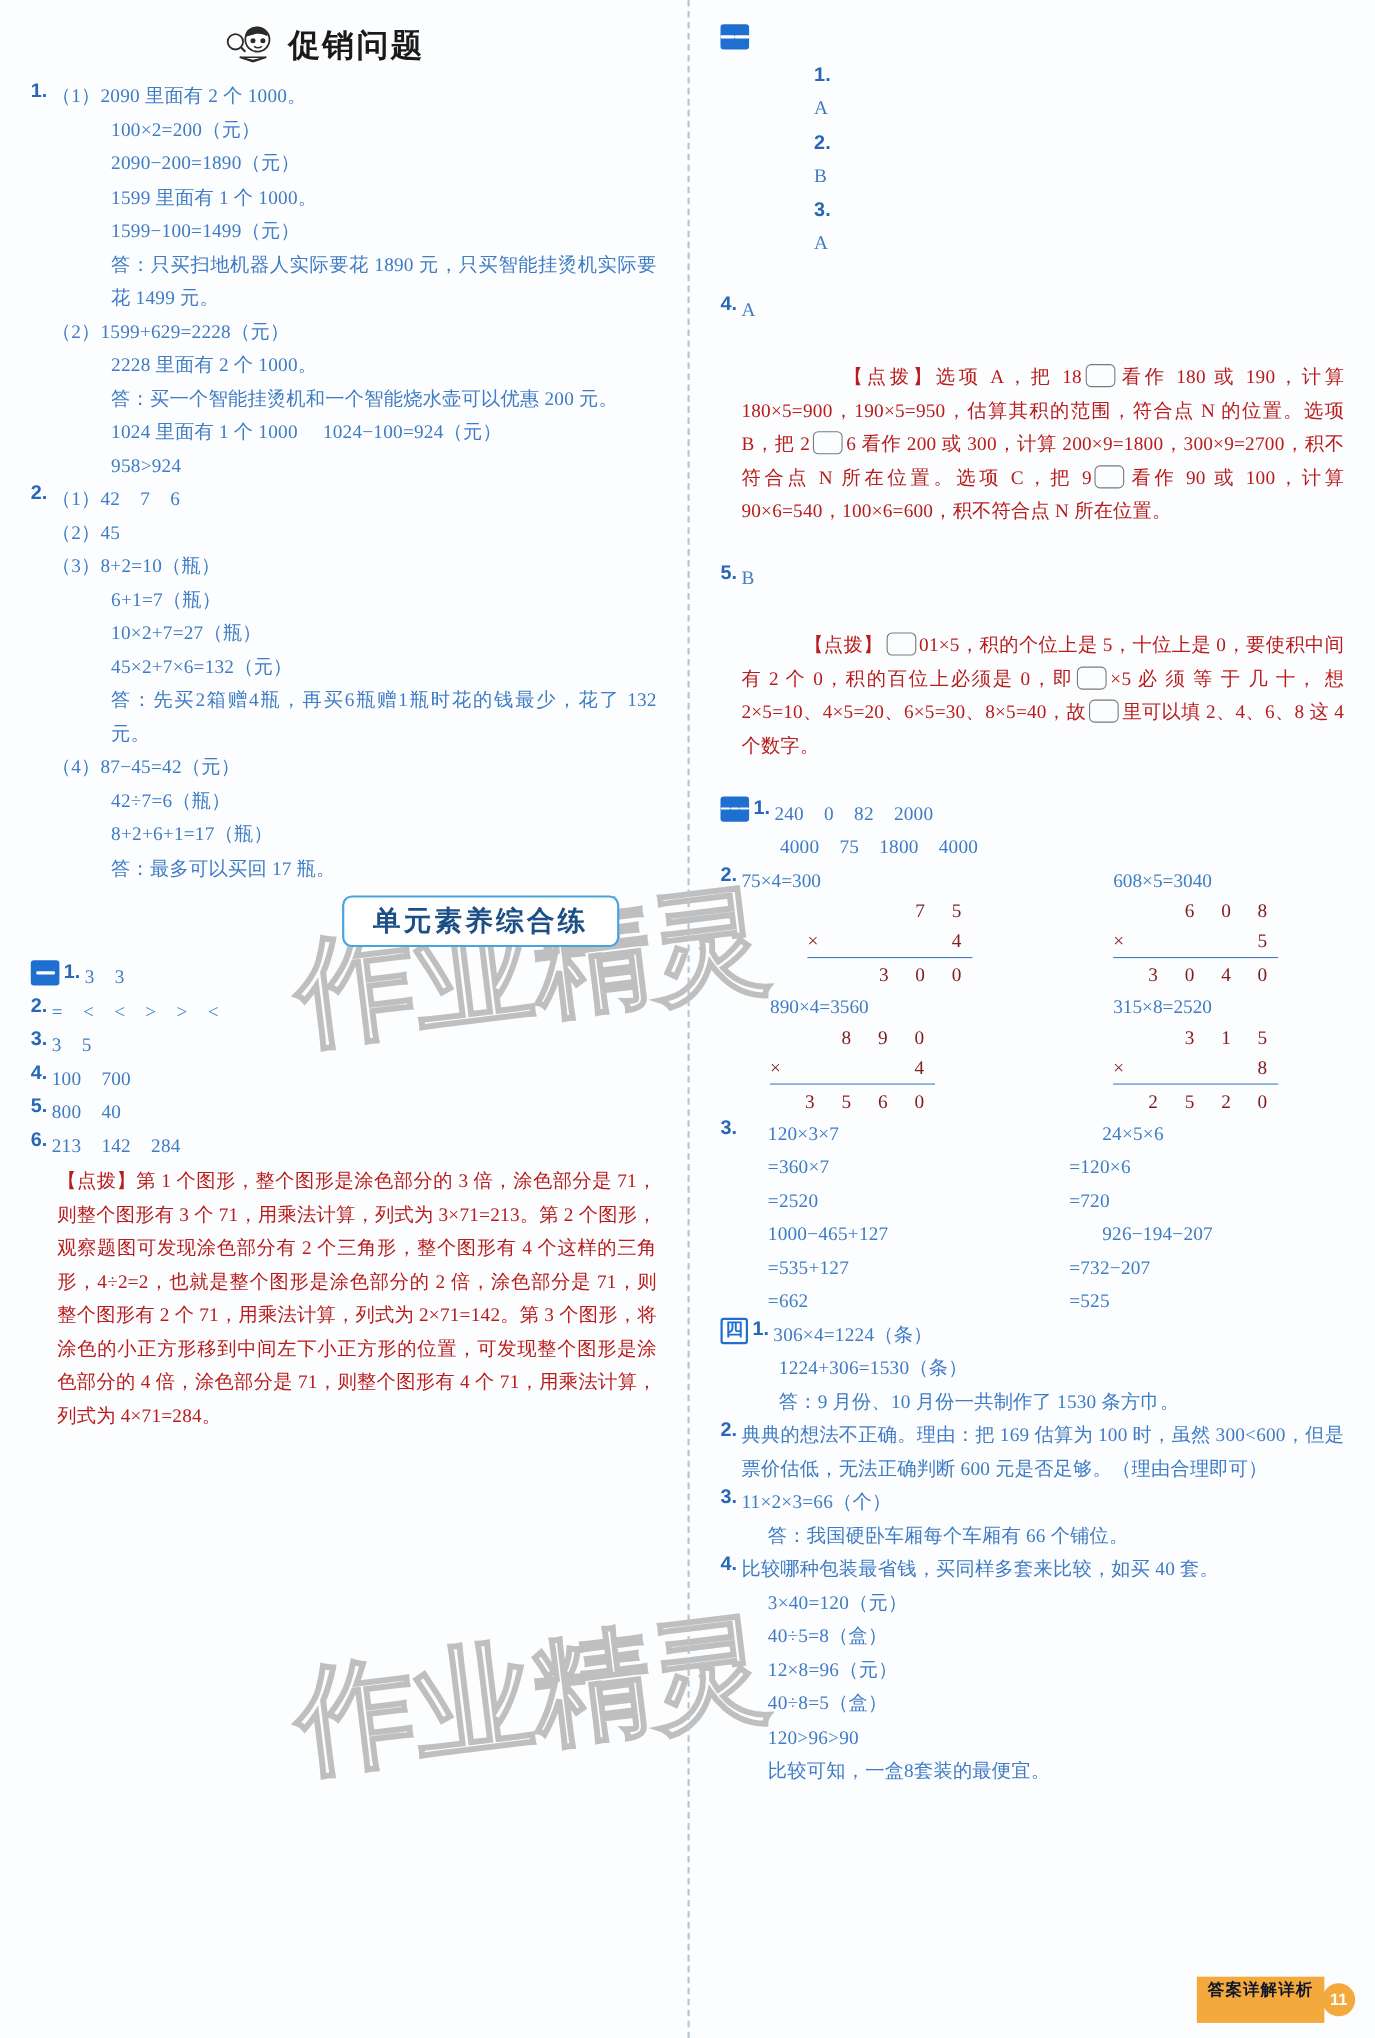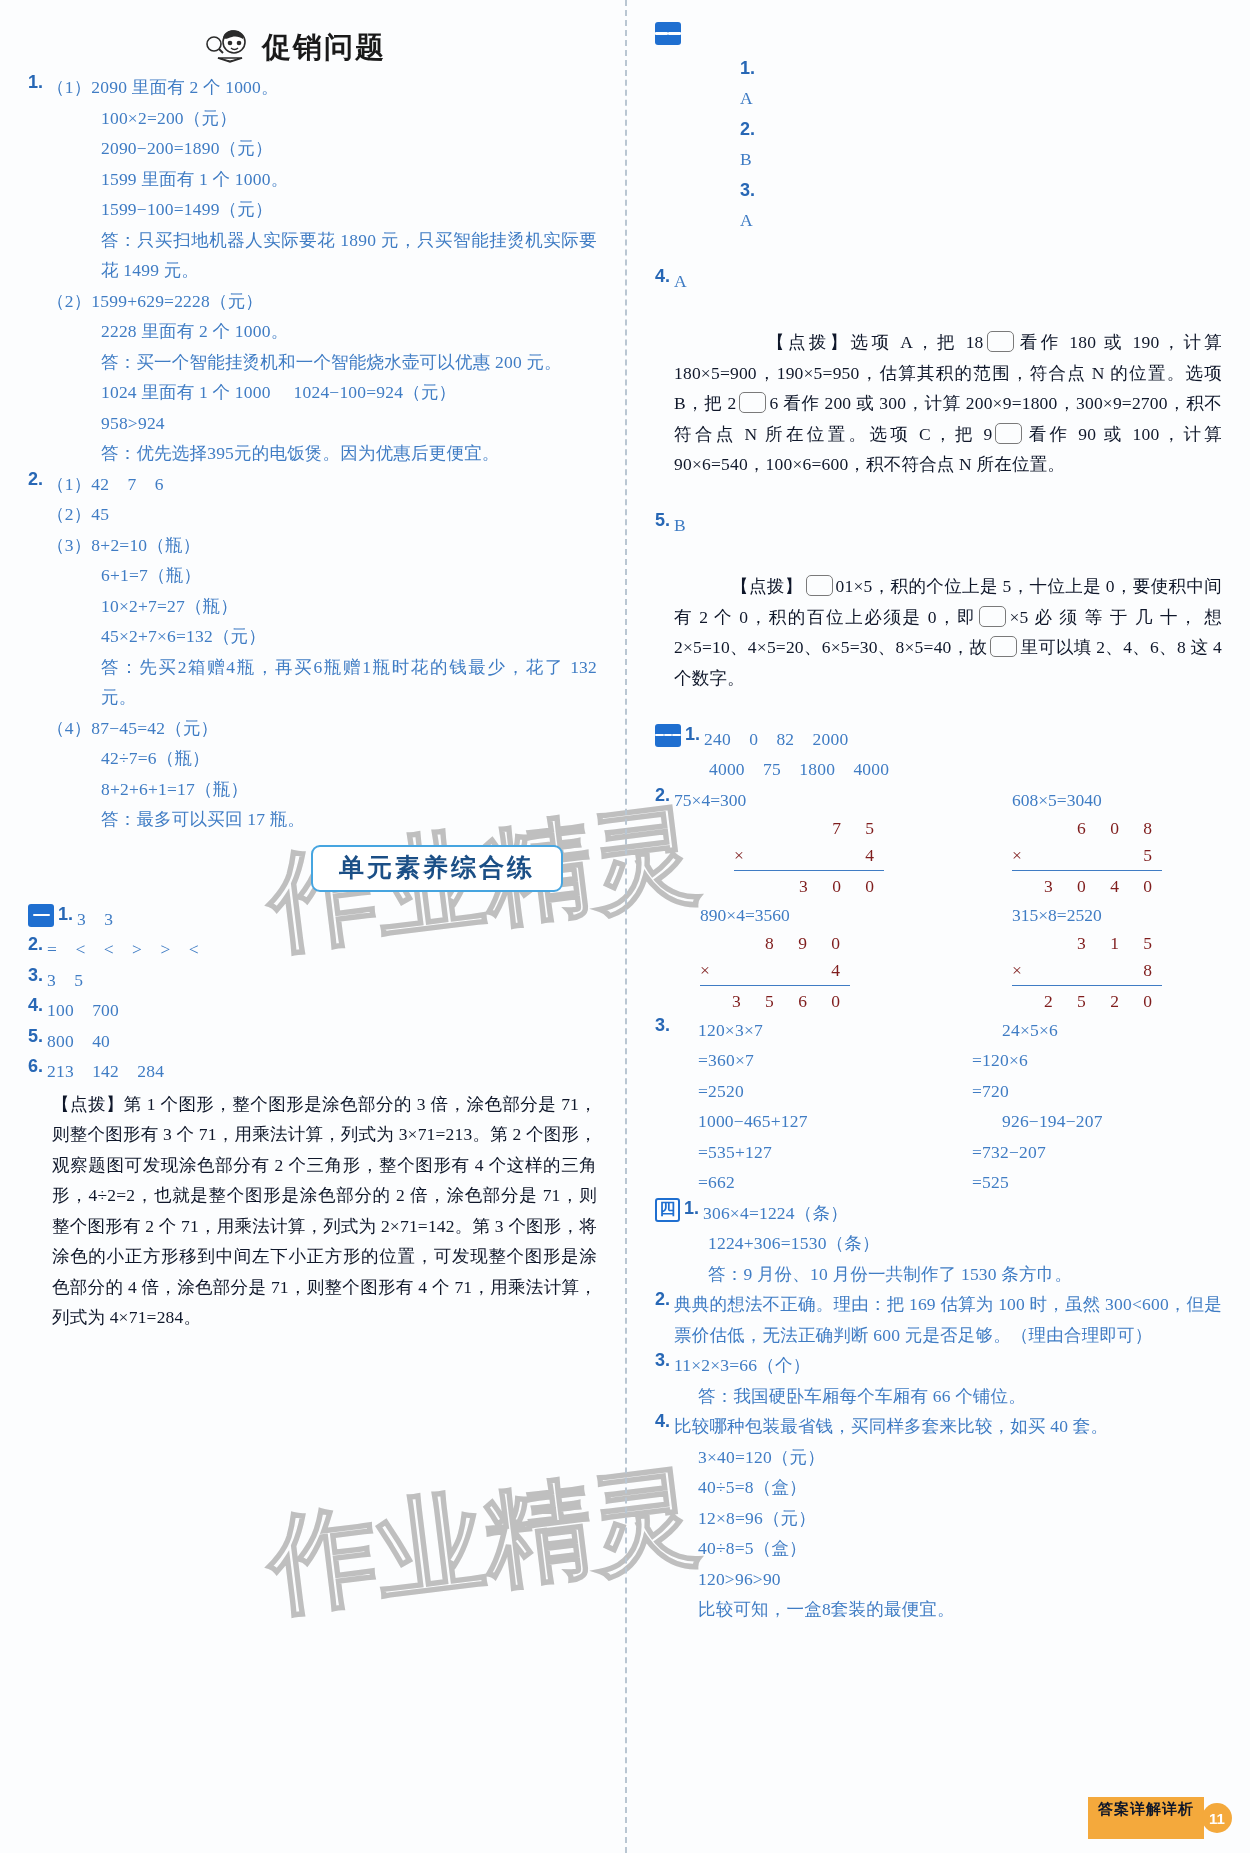--- a/index.html
+++ b/index.html
@@ -28,38 +28,38 @@
   .col.right { border-left: 2px dashed #b9c6d2; }
 
   
   .ln {
     color: #3f7cc4;
     font-size: 17.5px;
     line-height: 30.5px;
     white-space: pre-wrap;
     letter-spacing: 0.2px;
   }
-  .ln.black { color: #0f172a; }
+  .ln.black { color: #b91c1c; }
   .ln.just { text-align: justify; text-justify: inter-ideograph; }
   .num {
     color: #2767b5;
     font-weight: bold;
     font-family: "Liberation Sans", sans-serif;
     font-size: 18px;
   }
   .i1 { padding-left: 24px; }
   .i2 { padding-left: 54px; }
 
   .row { display: flex; align-items: flex-start; }
   .row .num { flex: 0 0 auto; margin-right: 4px; }
   .row .body { flex: 1 1 auto; }
 
   
   .title-bar {
-    display: flex; align-items: flex-end;
+    display: flex; align-items: flex-start;
     padding-left: 176px;
     margin-bottom: 4px;
     height: 46px;
   }
   .mascot { width: 52px; height: 40px; margin-right: 6px; flex: 0 0 auto;}
   .title-txt {
     font-family: "Liberation Sans", sans-serif;
     font-weight: bold;
     font-size: 29px;
     color: #1a1a1a;
@@ -203,21 +203,20 @@
           <div class="ln i2">100×2=200（元）</div>
           <div class="ln i2">2090−200=1890（元）</div>
           <div class="ln i2">1599 里面有 1 个 1000。</div>
           <div class="ln i2">1599−100=1499（元）</div>
           <div class="ln i2 just">答：只买扫地机器人实际要花 1890 元，只买智能挂烫机实际要花 1499 元。</div>
           <div class="ln">（2）1599+629=2228（元）</div>
           <div class="ln i2">2228 里面有 2 个 1000。</div>
           <div class="ln i2 just">答：买一个智能挂烫机和一个智能烧水壶可以优惠 200 元。</div>
           <div class="ln i2">1024 里面有 1 个 1000     1024−100=924（元）</div>
           <div class="ln i2">958&gt;924</div>
-          <div class="ln i2">答：优先选择395元的电饭煲。因为优惠后更便宜。</div>
         </div>
       </div>
 
       <div class="row">
         <span class="num">2.</span>
         <div class="body">
           <div class="ln">（1）42    7    6</div>
           <div class="ln">（2）45</div>
           <div class="ln">（3）8+2=10（瓶）</div>
           <div class="ln i2">6+1=7（瓶）</div>

